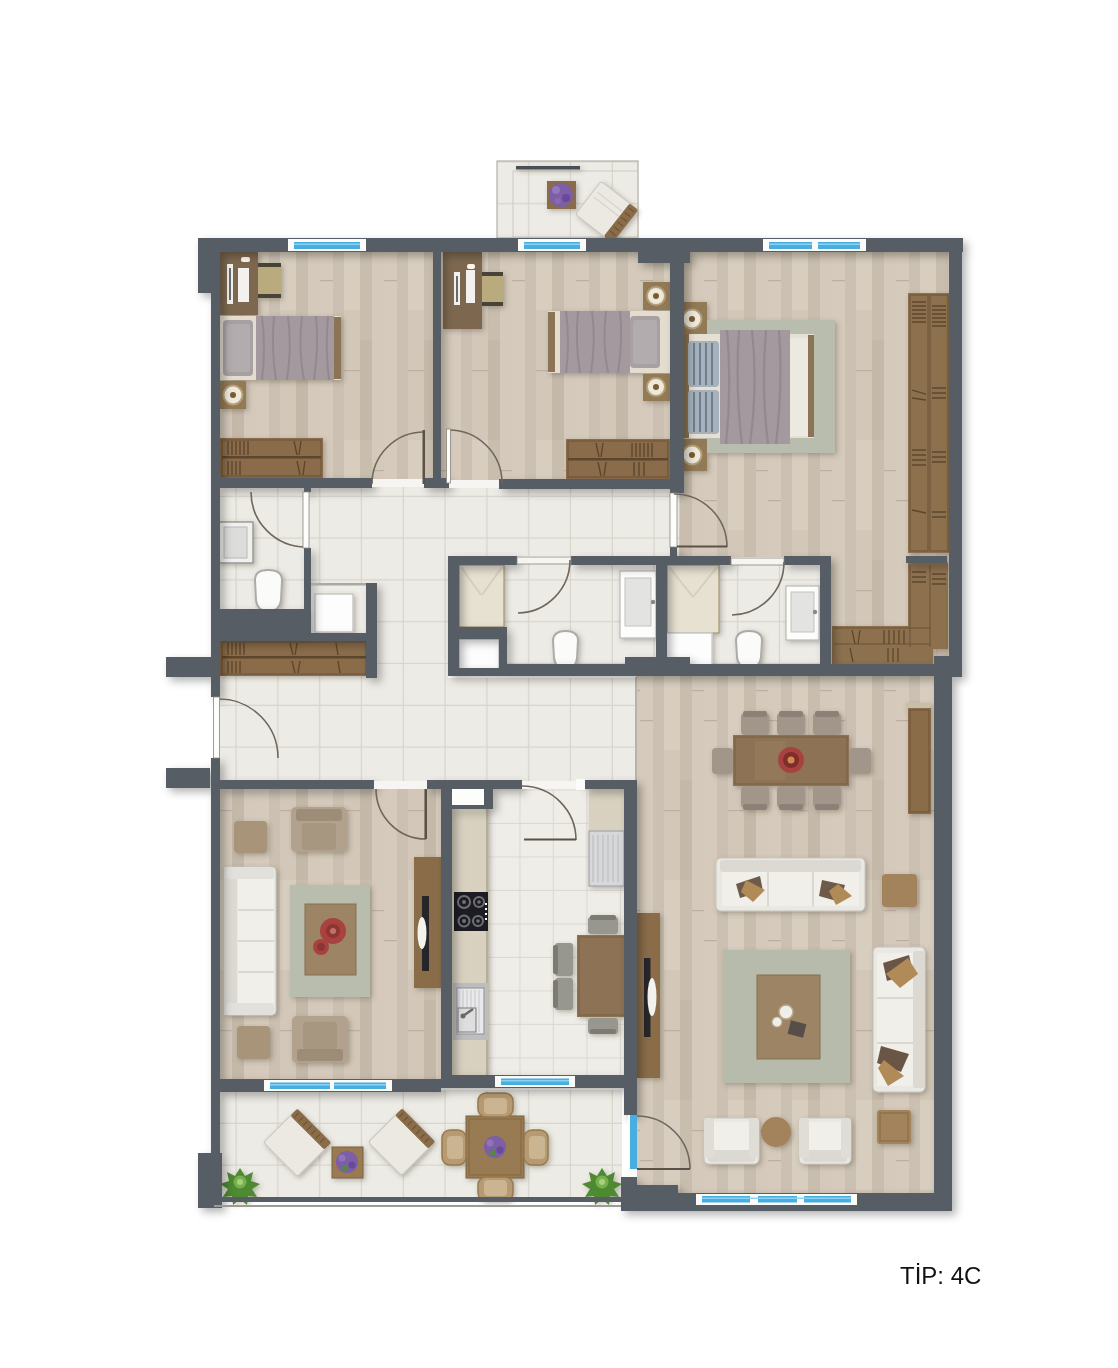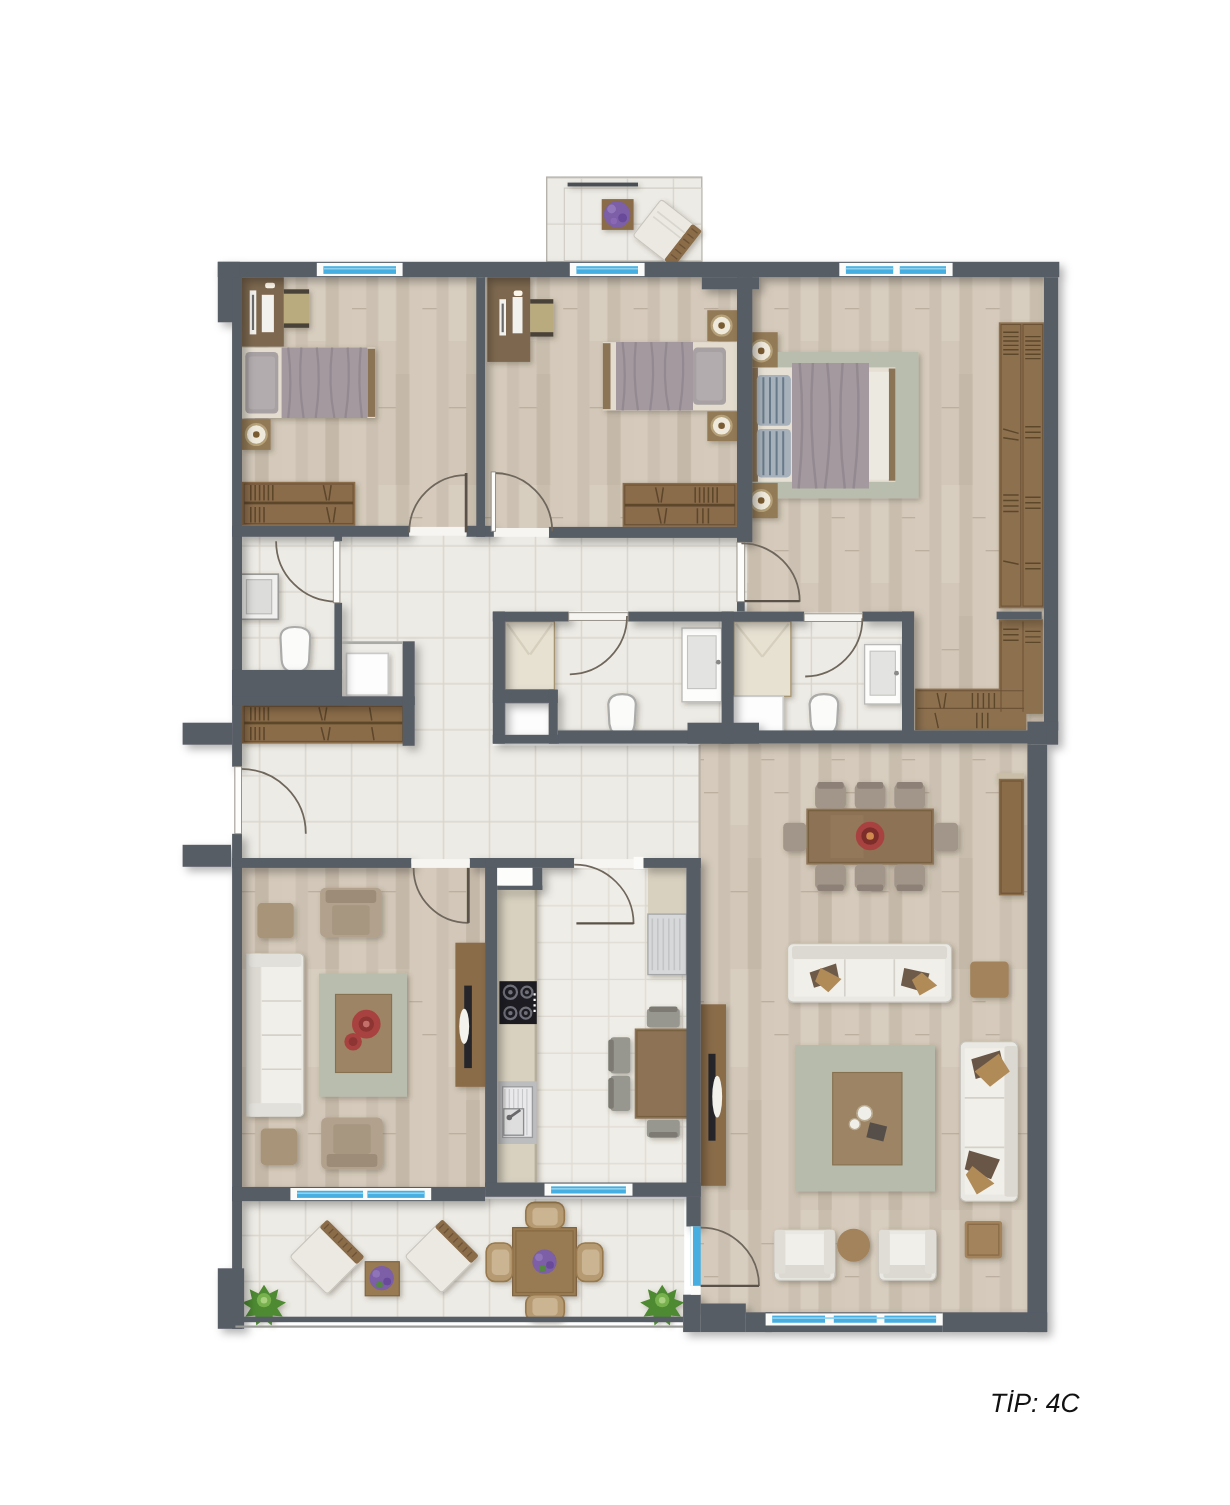--- a/index.html
+++ b/index.html
@@ -1,16 +1,16 @@
 <!DOCTYPE html>
 <html><head>
 <meta charset="utf-8">
 <style>
   html,body{margin:0;padding:0;background:#ffffff;}
-  .wrap{width:1032px;height:1368px;position:relative;font-family:"Liberation Sans", sans-serif;font-style:italic;}
+  .wrap{width:1032px;height:1368px;position:relative;font-family:"Liberation Sans", sans-serif;}
   svg{display:block;}
 </style>
 </head>
 <body>
 <div class="wrap">
 <svg width="1118" height="1368" viewBox="0 0 1118 1368">
 <defs>
   <pattern id="wood" width="64" height="220" patternUnits="userSpaceOnUse">
     <rect width="64" height="220" fill="#d0c5b6"></rect>
     <rect x="0" width="13" height="220" fill="#d5cabb"></rect>

